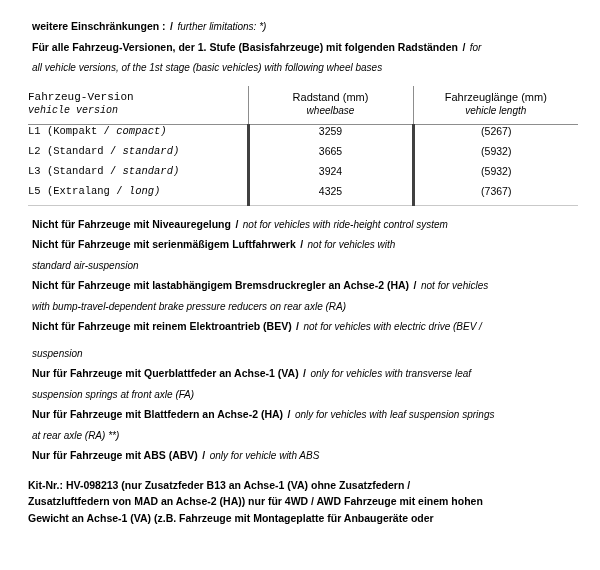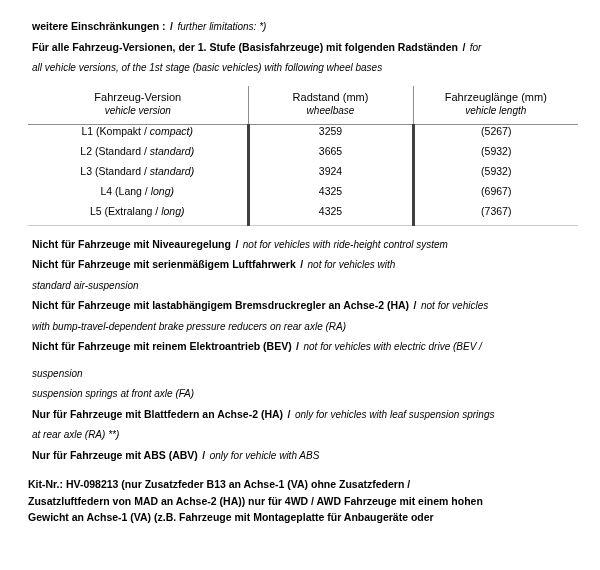--- a/index.html
+++ b/index.html
@@ -53,21 +53,21 @@
   table.specs {
     width: 100%;
     border-collapse: collapse;
     margin: 0 0 10px 0;
   }
   table.specs th,
   table.specs td {
     padding: 0;
     vertical-align: top;
   }
-  .col-a { width: 40%; text-align: center; padding-left: 4px; }
+  .col-a { width: 40%; text-align: left; padding-left: 4px; font-family: Liberation Mono, monospace; }
   .col-b { width: 30%; text-align: center; }
   .col-c { width: 30%; text-align: center; }
 
   table.specs thead th {
     padding-top: 4px;
     padding-bottom: 7px;
     border-bottom: 1px solid #8d8d8d;
   }
   table.specs thead th.col-b,
   table.specs thead th.col-c {
@@ -168,25 +168,20 @@
         <td class="col-a cell"><span>L2 (Standard /</span> <i>standard)</i></td>
         <td class="col-b cell">3665</td>
         <td class="col-c cell">(5932)</td>
       </tr>
       <tr>
         <td class="col-a cell"><span>L3 (Standard /</span> <i>standard)</i></td>
         <td class="col-b cell">3924</td>
         <td class="col-c cell">(5932)</td>
       </tr>
       <tr>
-        <td class="col-a cell"><span>L4 (Lang /</span> <i>long)</i></td>
-        <td class="col-b cell">4325</td>
-        <td class="col-c cell">(6967)</td>
-      </tr>
-      <tr>
         <td class="col-a cell"><span>L5 (Extralang /</span> <i>long)</i></td>
         <td class="col-b cell">4325</td>
         <td class="col-c cell">(7367)</td>
       </tr>
     </tbody>
   </table>
 
   <div class="group">
     <p>
       <span class="de">Nicht für Fahrzeuge mit Niveauregelung</span>
@@ -214,20 +209,25 @@
       <span class="sep">/</span>
       <span class="en">not for vehicles with electric drive (BEV /</span>
     </p>
   </div>
 
   <div class="group">
     <p>
       <span class="en">suspension</span>
     </p>
     <p>
+      <span class="de">Nur für Fahrzeuge mit Querblattfeder an Achse-1 (VA)</span>
+      <span class="sep">/</span>
+      <span class="en">only for vehicles with transverse leaf</span>
+    </p>
+    <p>
       <span class="en">suspension springs at front axle (FA)</span>
     </p>
     <p>
       <span class="de">Nur für Fahrzeuge mit Blattfedern an Achse-2 (HA)</span>
       <span class="sep">/</span>
       <span class="en">only for vehicles with leaf suspension springs</span>
     </p>
     <p>
       <span class="en">at rear axle (RA) **)</span>
     </p>

